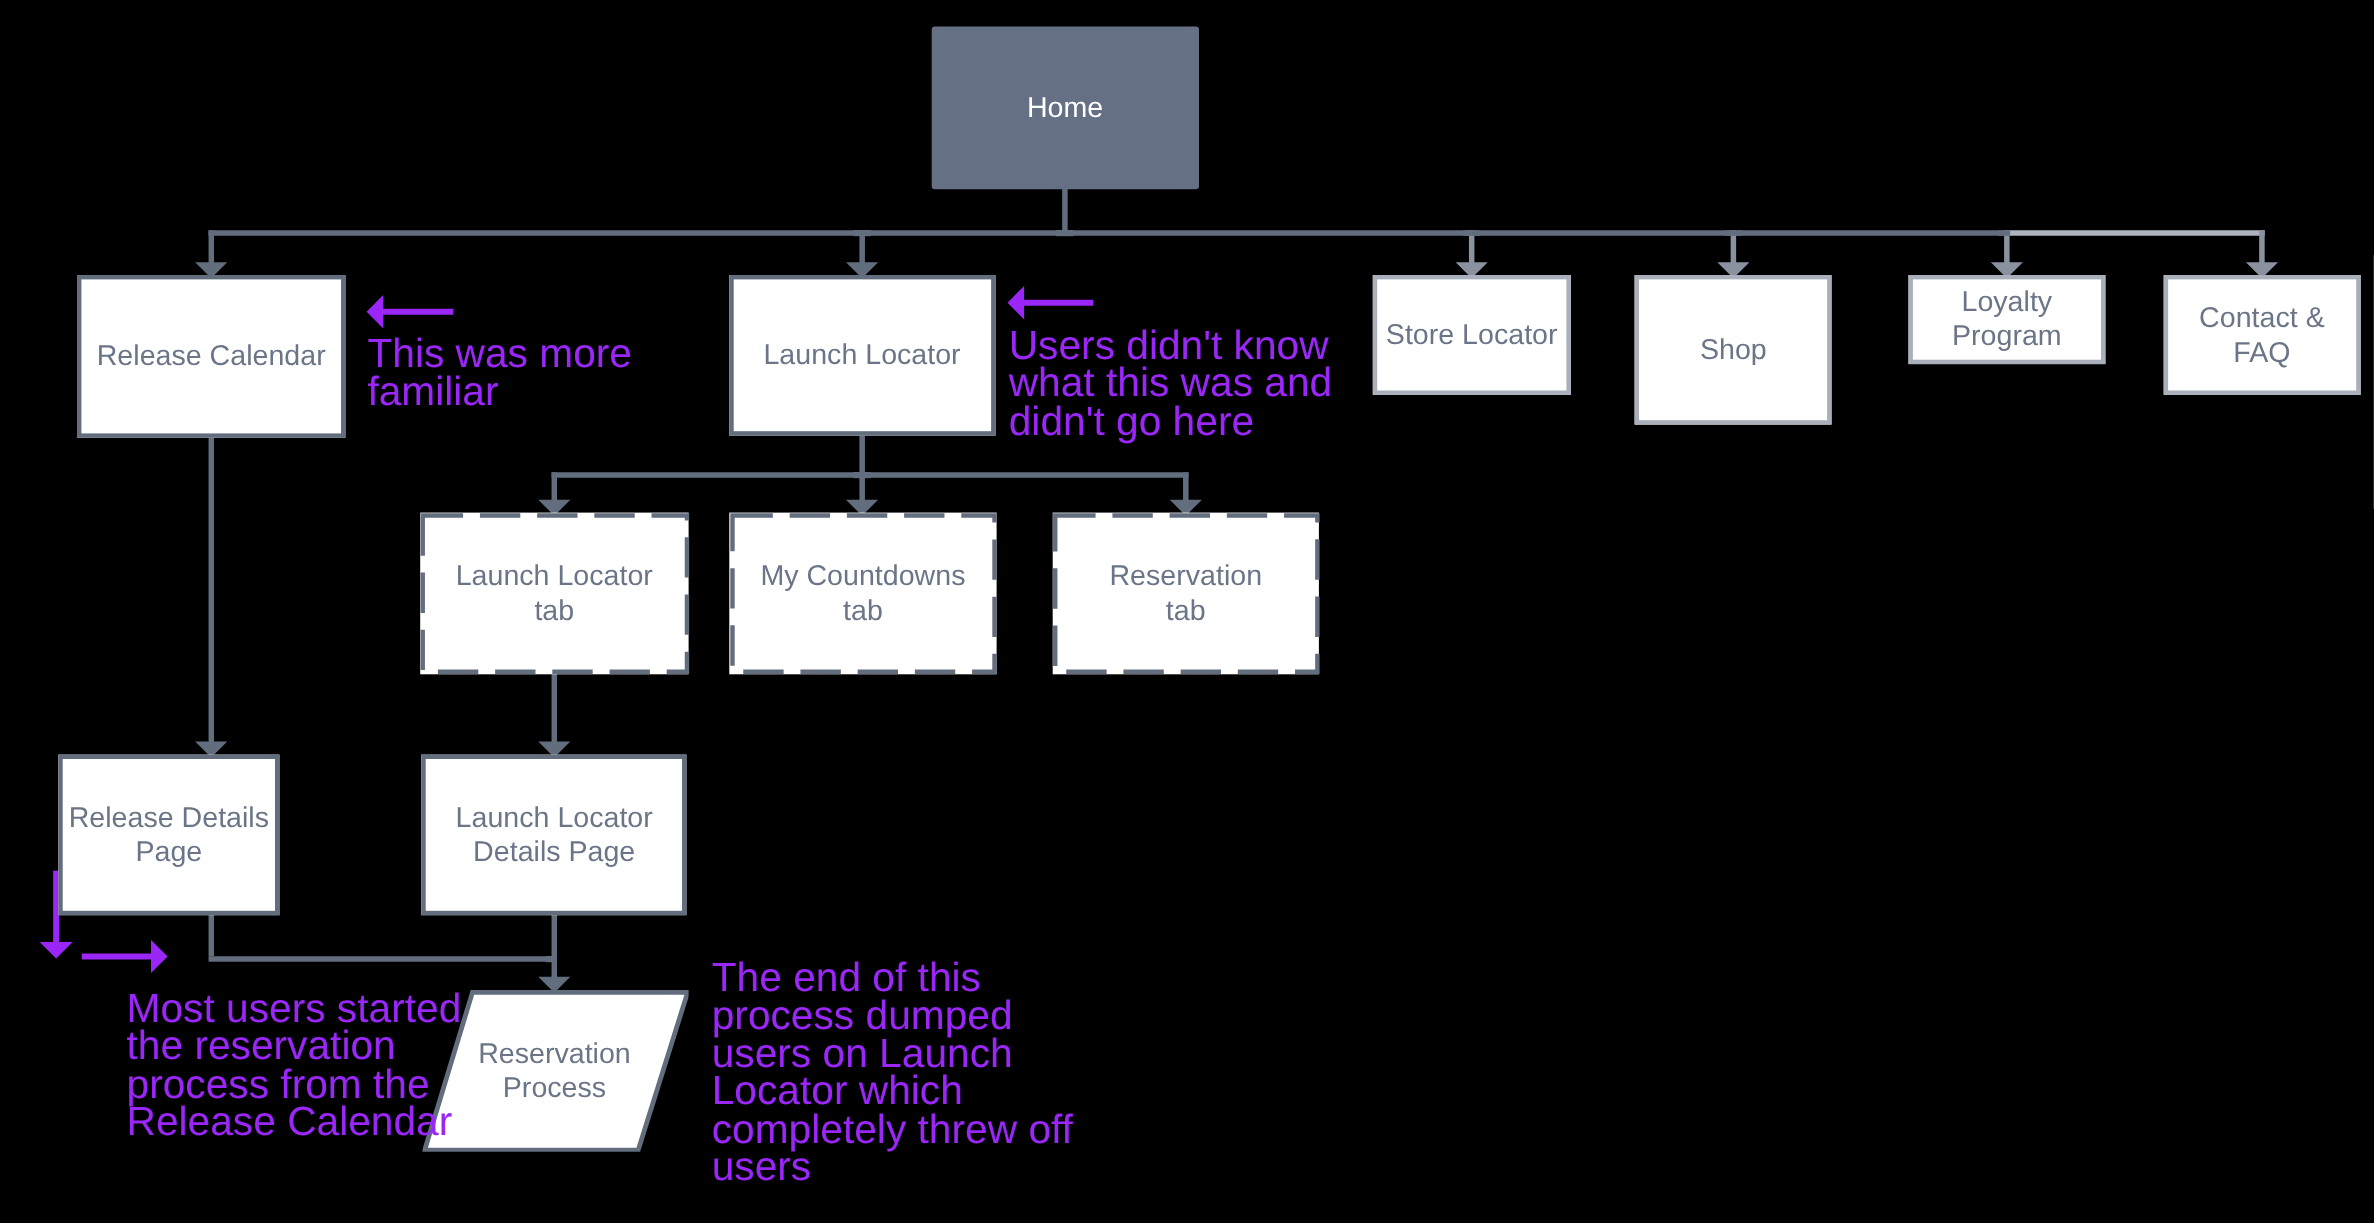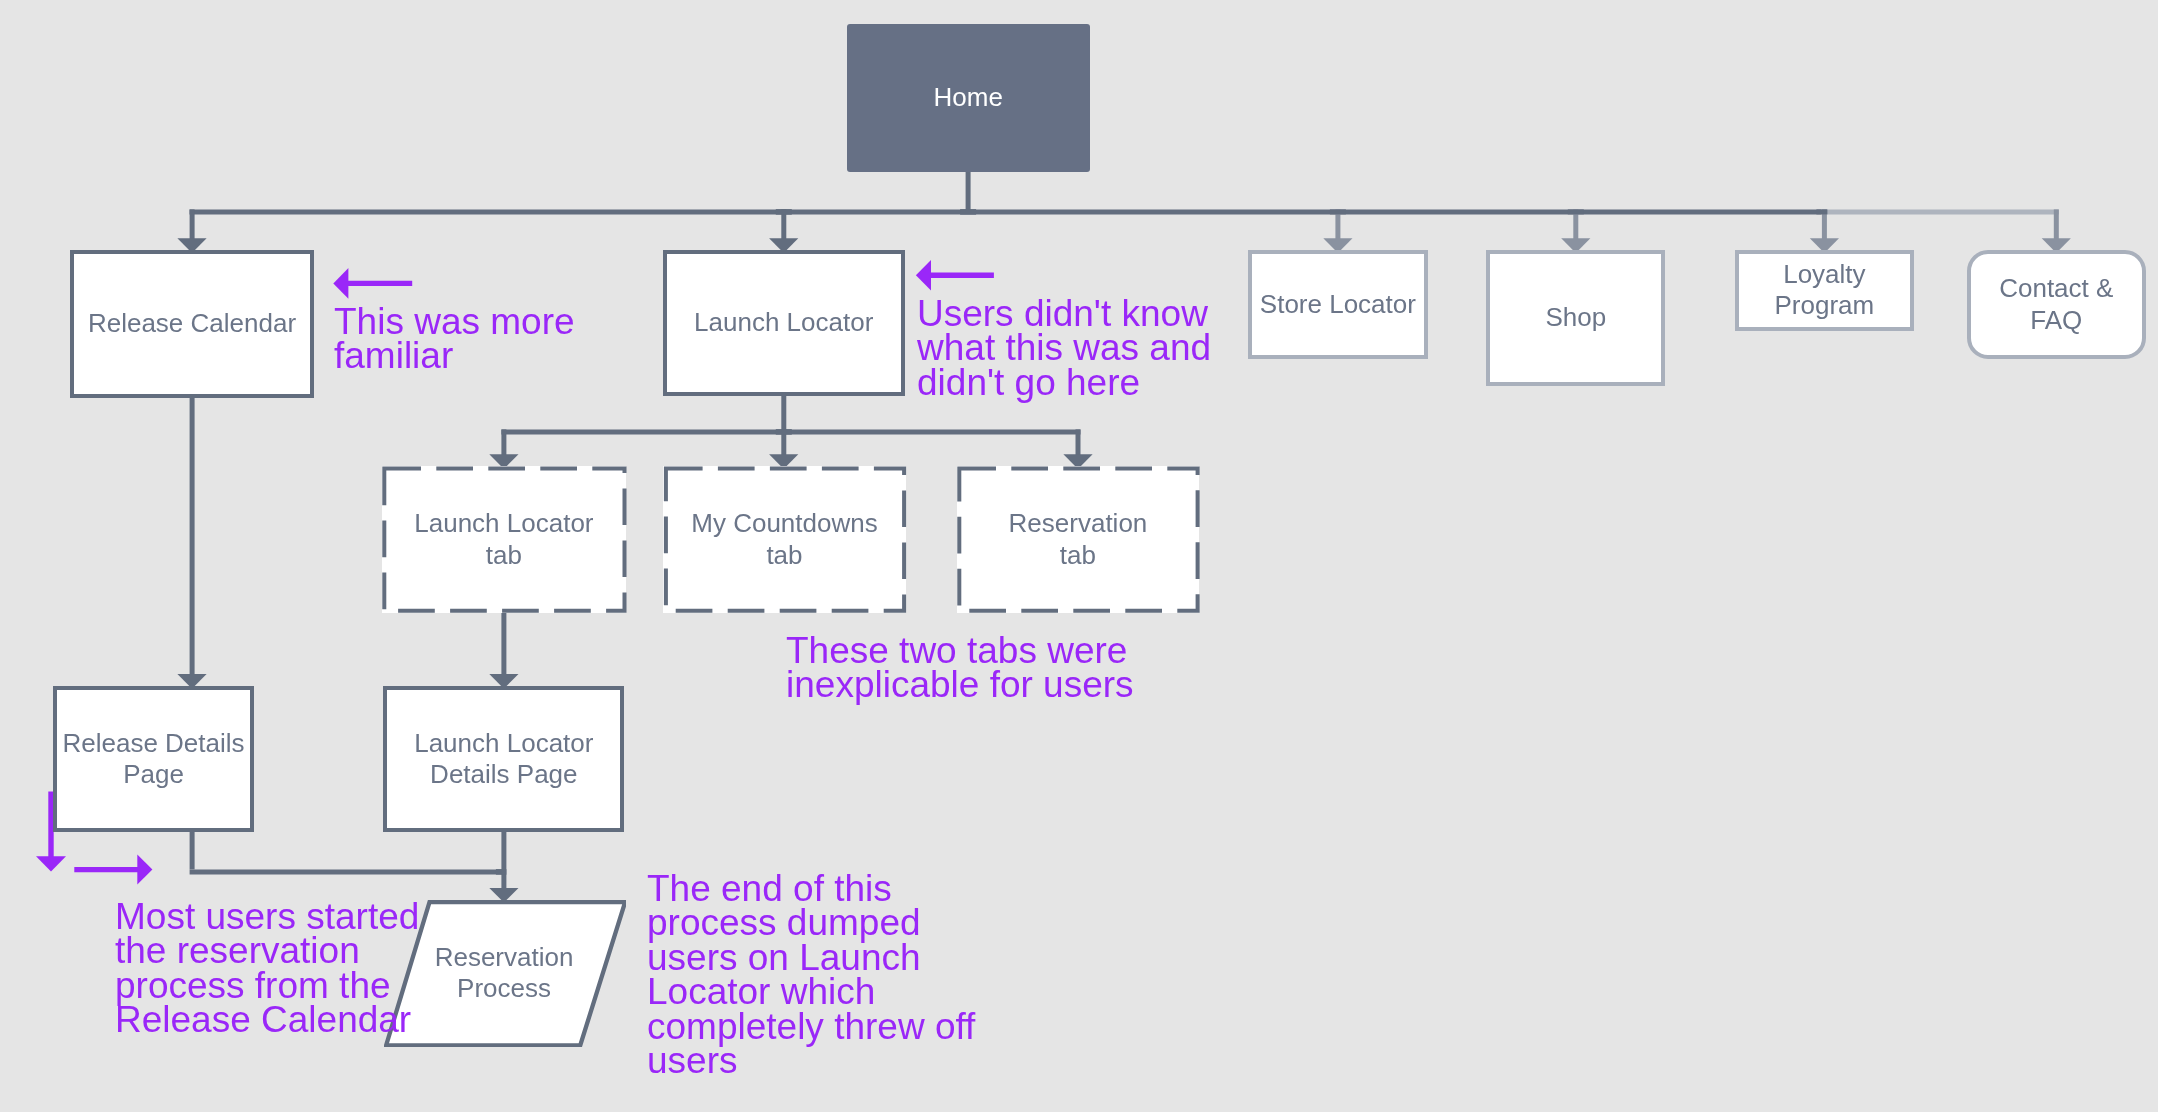--- a/index.html
+++ b/index.html
@@ -1,20 +1,20 @@
 <!DOCTYPE html>
 <html><head>
 <meta charset="utf-8">
 <title>Site Map Diagram</title>
 <style>
   html,body{margin:0;padding:0;background:#ffffff;}
   body{width:2158px;height:1112px;overflow:hidden;
        font-family:"Liberation Sans",sans-serif;
        -webkit-font-smoothing:antialiased;}
-  #stage{position:relative;width:2158px;height:1112px;background:#e5e5e5;}
+  #stage{position:relative;width:2158px;height:1112px;background:#000000;}
   #wires{position:absolute;left:0;top:0;width:2158px;height:1112px;}
   .node{position:absolute;box-sizing:border-box;display:flex;
         align-items:center;justify-content:center;text-align:center;}
   .node .lbl{font-size:26px;line-height:31.5px;color:#6B7588;
              white-space:pre;}
   .solid{border:4px solid #626D7E;background:#fff;}
   .light{border:4px solid #A9B0BC;background:#fff;}
   .dash{background:#fff;}
   .fill{background:#667085;border-radius:3px;}
   .fill .lbl{color:#ffffff;}
@@ -121,21 +121,21 @@
 
 <div class="node light" style="left:1486.3px;top:249.9px;width:178.9px;height:136px;">
   <span class="lbl">Shop</span>
 </div>
 
 <div class="node light" style="left:1734.9px;top:249.9px;width:179.0px;height:81px;">
   <span class="lbl">Loyalty
 Program</span>
 </div>
 
-<div class="node light" style="left:1966.9px;top:249.9px;width:178.8px;height:109.3px;border-radius:21px;">
+<div class="node light" style="left:1966.9px;top:249.9px;width:178.8px;height:109.3px;">
   <span class="lbl">Contact &amp;
 FAQ</span>
 </div>
 
 <div class="node dash" style="left:381.8px;top:466.3px;width:244.2px;height:146.7px;">
   <span class="lbl">Launch Locator
 tab</span>
 </div>
 
 <div class="node dash" style="left:663.4px;top:466.3px;width:242.2px;height:146.7px;">
@@ -172,22 +172,20 @@
     <rect x="665.9" y="468.6" width="238.2" height="142.1"></rect>
     <rect x="959.3" y="468.6" width="238.3" height="142.1"></rect>
   </g>
 </svg>
 
 <div class="ann" style="left:334px;top:305px;">This was more
 familiar</div>
 <div class="ann" style="left:917px;top:297px;">Users didn't know
 what this was and
 didn't go here</div>
-<div class="ann" style="left:786px;top:634px;">These two tabs were
-inexplicable for users</div>
 <div class="ann" style="left:71px;top:900px;margin-left:44px;">Most users started
 the reservation
 process from the
 Release Calendar</div>
 <div class="ann" style="left:647px;top:872px;">The end of this
 process dumped
 users on Launch
 Locator which
 completely threw off
 users</div>

